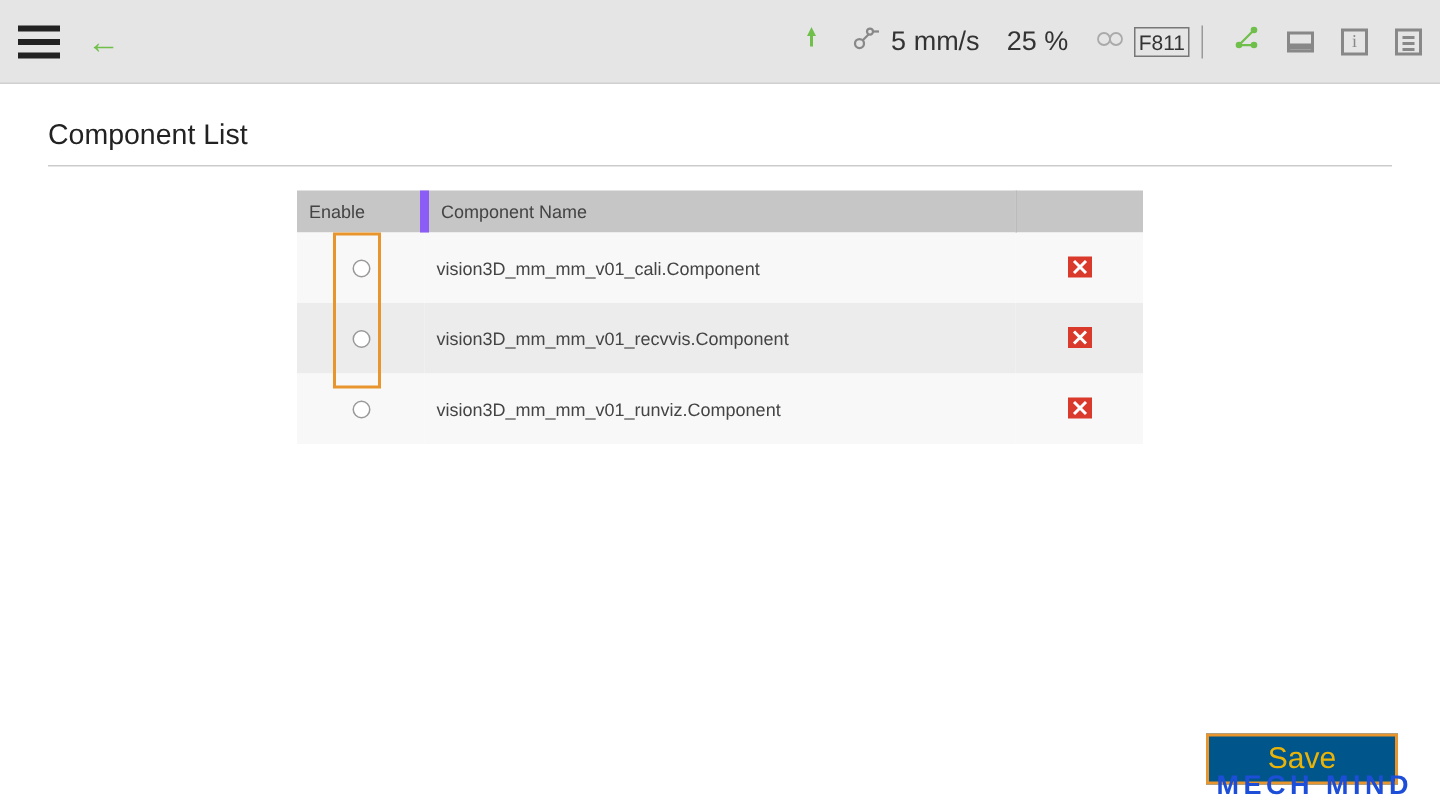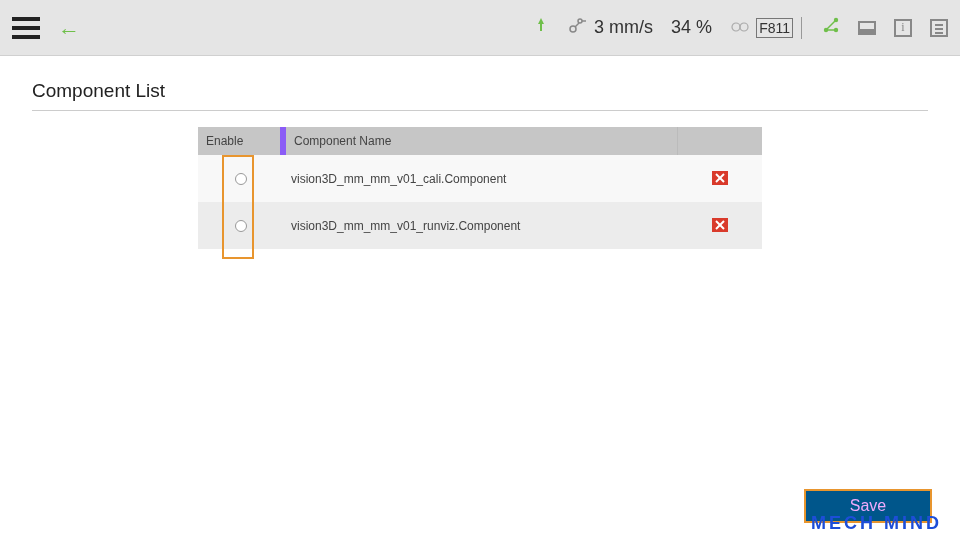--- a/index.html
+++ b/index.html
@@ -66,23 +66,23 @@
     pointer-events: none;
   }
 
   .save-btn {
     position: absolute;
     bottom: 17px;
     right: 28px;
     width: 128px;
     height: 34px;
     background: #00568b;
-    color: #f0abfc;
+    color: #eab308;
     border: 2px solid #e8952e;
-    font-size: 16px;
+    font-size: 20px;
     display: flex;
     align-items: center;
     justify-content: center;
     cursor: pointer;
   }
 
   .watermark {
     position: absolute;
     bottom: 6px;
     right: 18px;
@@ -112,23 +112,23 @@
     </span>
     <span class="status-item">
       <span class="robot-icon">
         <svg width="20" height="18" viewBox="0 0 20 18">
             <circle cx="5" cy="13" r="3" fill="none" stroke="#888" stroke-width="1.5"></circle>
             <circle cx="12" cy="5" r="2" fill="none" stroke="#888" stroke-width="1.5"></circle>
             <path d="M7 11 L11 7" stroke="#888" stroke-width="1.5"></path>
             <path d="M14 5 L18 5" stroke="#888" stroke-width="1.5"></path>
           </svg>
       </span>
-      <span>3 mm/s</span>
-    </span>
-    <span>34 %</span>
+      <span>5 mm/s</span>
+    </span>
+    <span>25 %</span>
     <span class="status-item">
       <span class="glasses-icon">
         <svg width="20" height="12" viewBox="0 0 20 12">
             <circle cx="6" cy="6" r="4" fill="none" stroke="#aaa" stroke-width="1.2"></circle>
             <circle cx="14" cy="6" r="4" fill="none" stroke="#aaa" stroke-width="1.2"></circle>
             <path d="M10 6 L10 6" stroke="#aaa"></path>
           </svg>
       </span>
       <span class="fcode-box">F811</span>
       <span class="fcode-divider"></span>
@@ -165,20 +165,30 @@
           <td>vision3D_mm_mm_v01_cali.Component</td>
           <td class="cell-action"><span class="del-btn">
               <svg viewBox="0 0 10 10">
                 <line x1="1" y1="1" x2="9" y2="9"></line>
                 <line x1="9" y1="1" x2="1" y2="9"></line>
               </svg>
             </span></td>
         </tr>
         <tr>
           <td class="cell-enable"><span class="radio-dot"></span></td>
+          <td>vision3D_mm_mm_v01_recvvis.Component</td>
+          <td class="cell-action"><span class="del-btn">
+              <svg viewBox="0 0 10 10">
+                <line x1="1" y1="1" x2="9" y2="9"></line>
+                <line x1="9" y1="1" x2="1" y2="9"></line>
+              </svg>
+            </span></td>
+        </tr>
+        <tr>
+          <td class="cell-enable"><span class="radio-dot"></span></td>
           <td>vision3D_mm_mm_v01_runviz.Component</td>
           <td class="cell-action"><span class="del-btn">
               <svg viewBox="0 0 10 10">
                 <line x1="1" y1="1" x2="9" y2="9"></line>
                 <line x1="9" y1="1" x2="1" y2="9"></line>
               </svg>
             </span></td>
         </tr>
       </tbody>
   </table>

